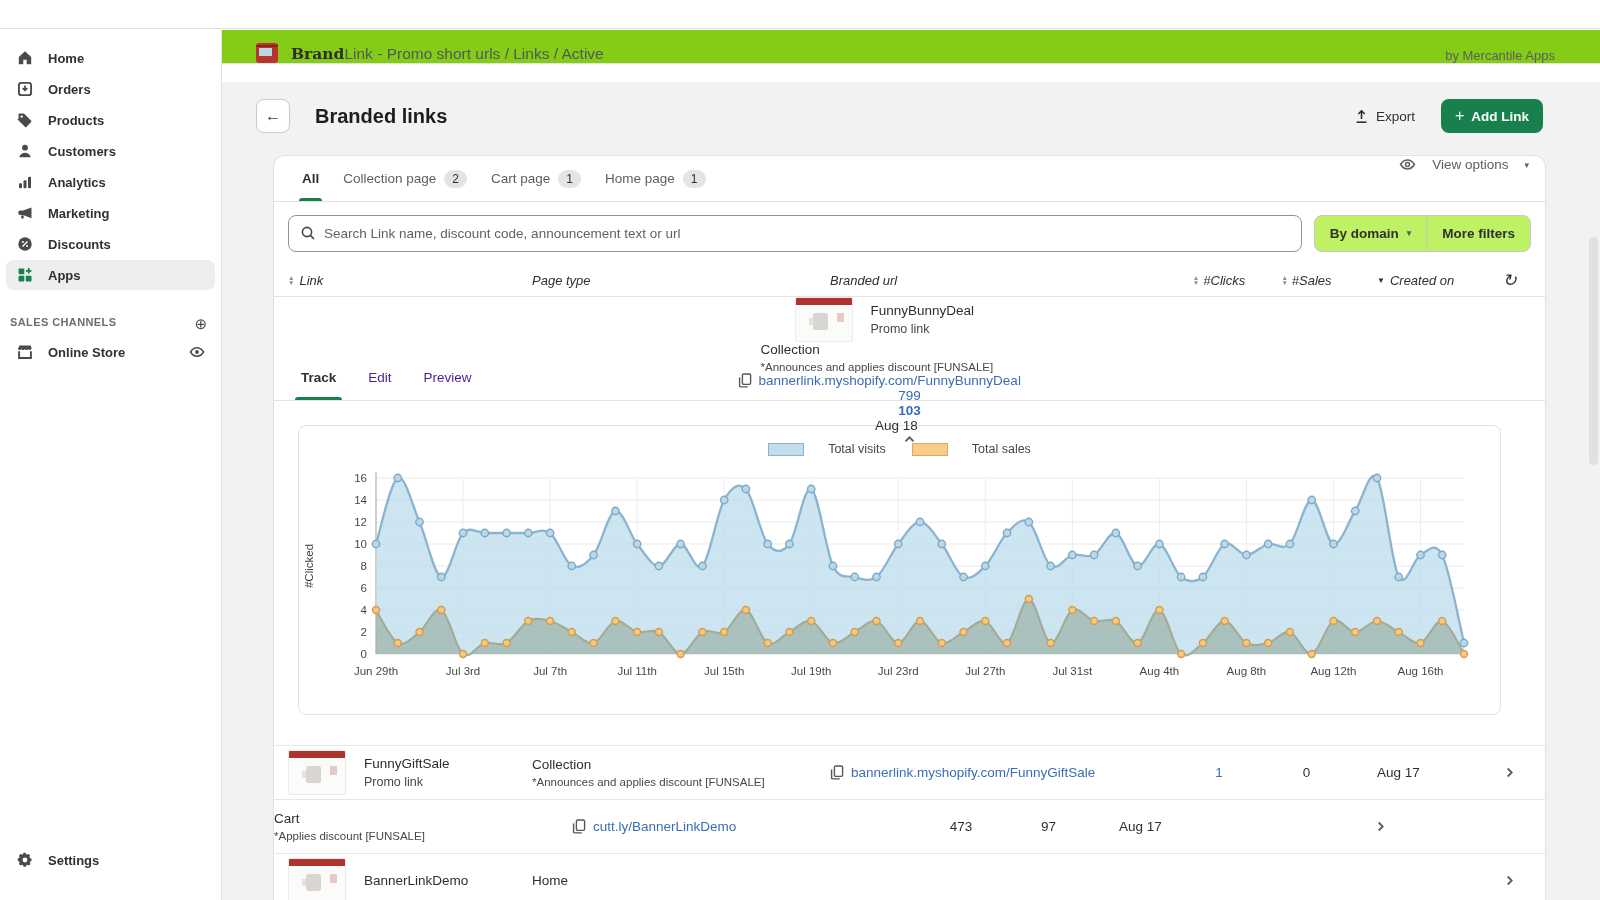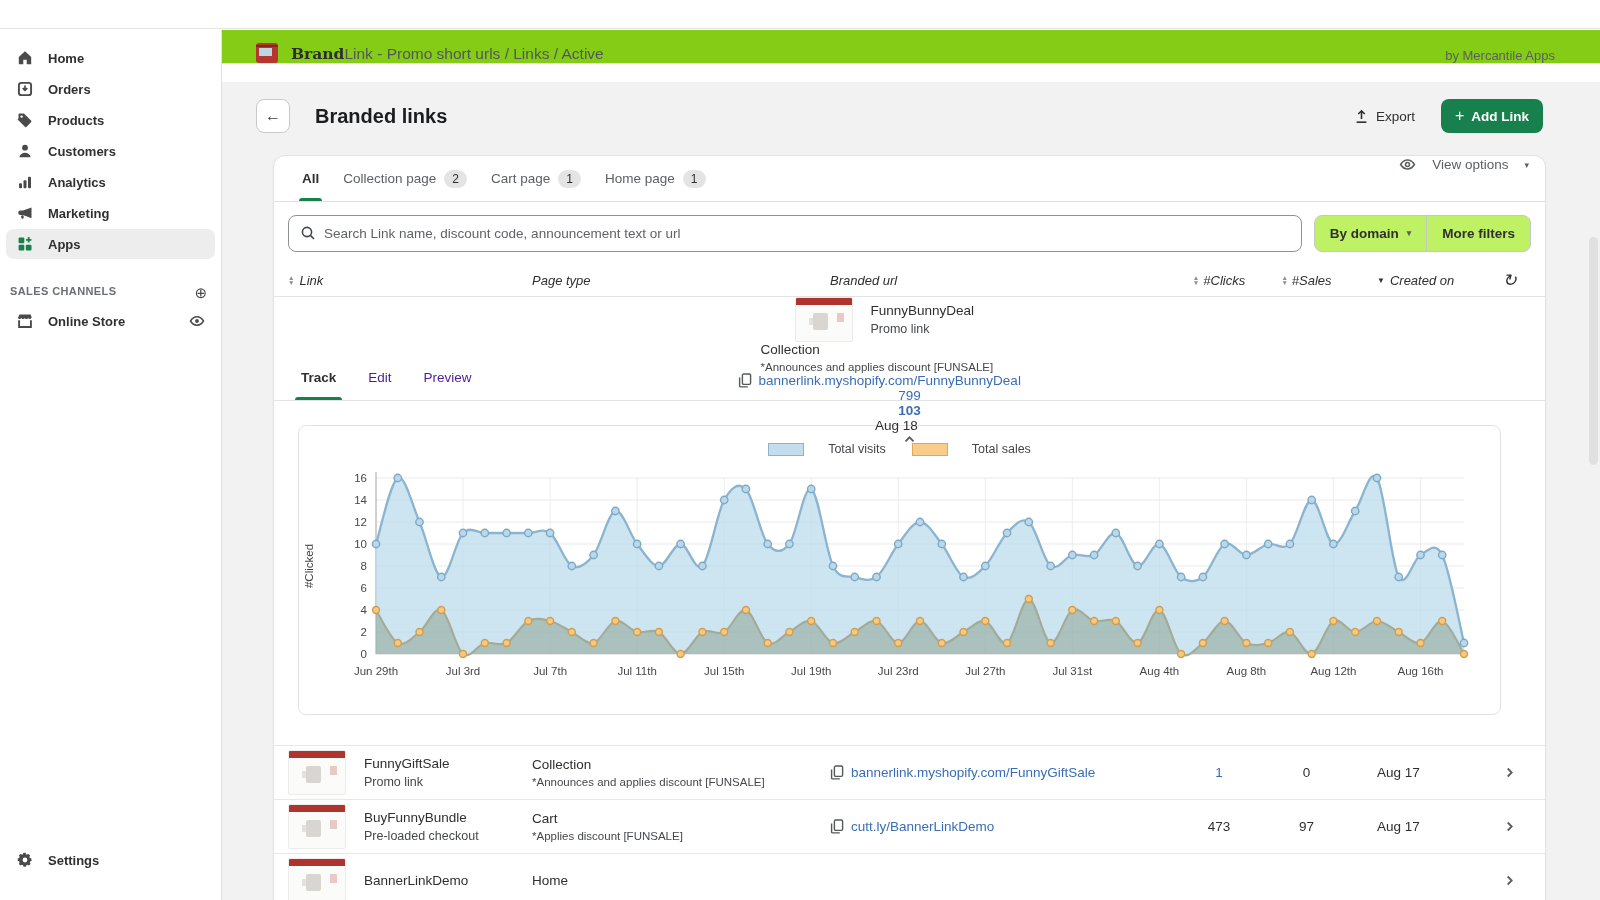--- a/index.html
+++ b/index.html
@@ -160,20 +160,31 @@
       <span class="nav-label">Analytics</span>
     </div>
     <div class="nav-item">
       <span class="nicon">
           <svg width="18" height="18" viewBox="0 0 18 18">
             <path d="M15.5 3.4v10.9L7 11H4.2A1.9 1.9 0 0 1 2.3 9.1v-.7A1.9 1.9 0 0 1 4.2 6.5H7z" fill="#4a4a4a"></path>
             <rect x="5.2" y="11.3" width="2.5" height="3.4" rx="1.1" fill="#4a4a4a"></rect>
           </svg>
         </span>
       <span class="nav-label">Marketing</span>
+    </div>
+    <div class="nav-item">
+      <span class="nicon">
+          <svg width="18" height="18" viewBox="0 0 18 18">
+            <circle cx="9" cy="9" r="6.7" fill="#4a4a4a"></circle>
+            <path d="M6.5 11.5 11.5 6.5" stroke="#fff" stroke-width="1.4"></path>
+            <circle cx="6.9" cy="6.9" r="1" fill="#fff"></circle>
+            <circle cx="11.1" cy="11.1" r="1" fill="#fff"></circle>
+          </svg>
+        </span>
+      <span class="nav-label">Discounts</span>
     </div>
     <div class="nav-item active">
       <span class="nicon">
           <svg width="18" height="18" viewBox="0 0 18 18">
             <rect x="2.6" y="2.6" width="5.7" height="5.7" rx="1" fill="#17804d"></rect>
             <rect x="2.6" y="9.8" width="5.7" height="5.7" rx="1" fill="#17804d"></rect>
             <rect x="9.8" y="9.8" width="5.7" height="5.7" rx="1" fill="#17804d"></rect>
             <path d="M12.7 2.1v5.4M10 4.8h5.4" stroke="#17804d" stroke-width="1.8" fill="none"></path>
           </svg>
         </span>
@@ -582,27 +593,20 @@
       <div class="c-chev">
           <span class="chev-btn">
             <svg width="13" height="13" viewBox="0 0 13 13">
               <path d="M4.7 2.5l4 4-4 4" fill="none" stroke="#5a5d60" stroke-width="1.8"></path>
             </svg>
           </span>
         </div>
     </div>
 
     <div class="trow row-std">
-      <div class="c-link">
-          <span class="thumb"></span>
-        <span class="namecell">
-            <span class="name-top" style="display:block">BuyFunnyBundle</span>
-            <span class="name-sub" style="display:block">Pre-loaded checkout</span>
-          </span>
-        </div>
       <div class="c-page">
           <span class="page-top" style="display:block">Cart</span>
           <span class="page-sub" style="display:block">*Applies discount [FUNSALE]</span>
         </div>
       <div class="c-url">
           <span>
             <svg width="14" height="15" viewBox="0 0 14 15">
               <rect x="4.4" y="1" width="8.2" height="10.4" rx="1.3" fill="none" stroke="#54585c" stroke-width="1.4"></rect>
               <path d="M9.8 13.9H2.6a1 1 0 0 1-1-1V4.6" fill="none" stroke="#54585c" stroke-width="1.4"></path>
             </svg>

